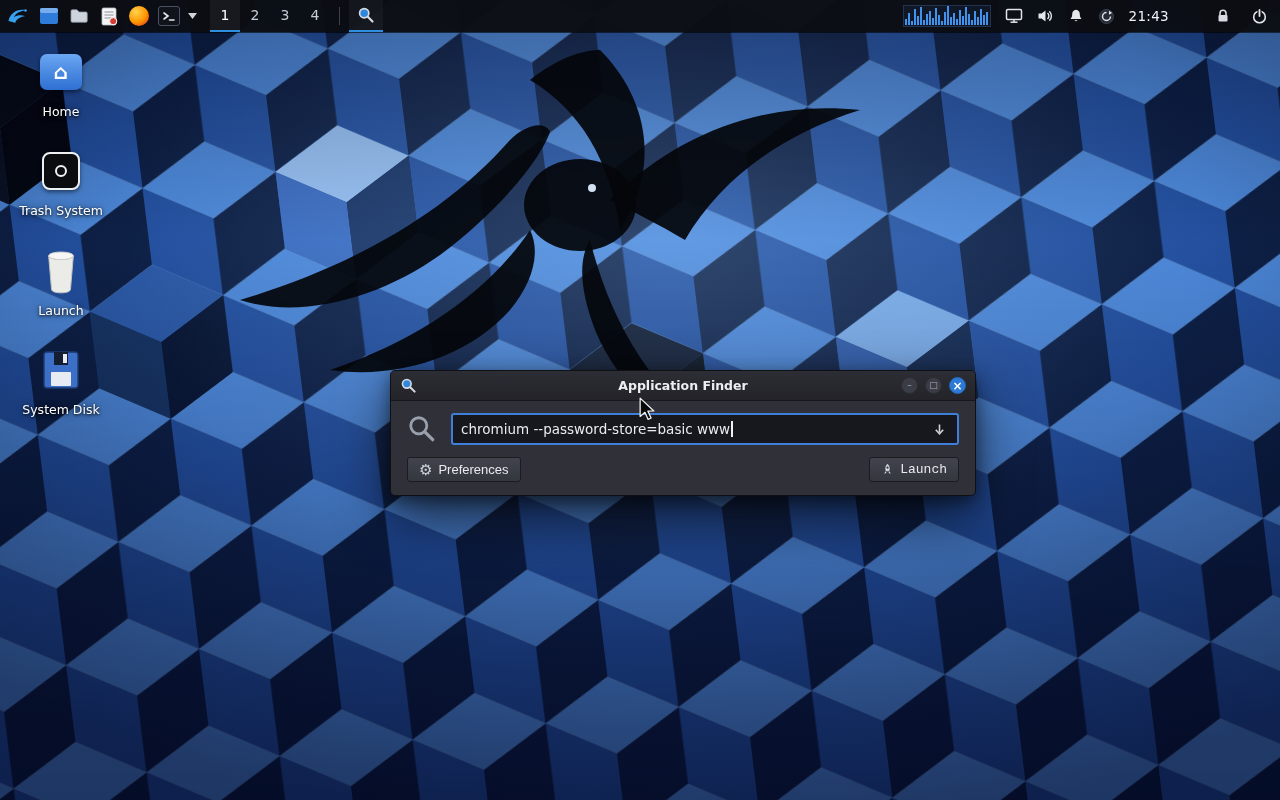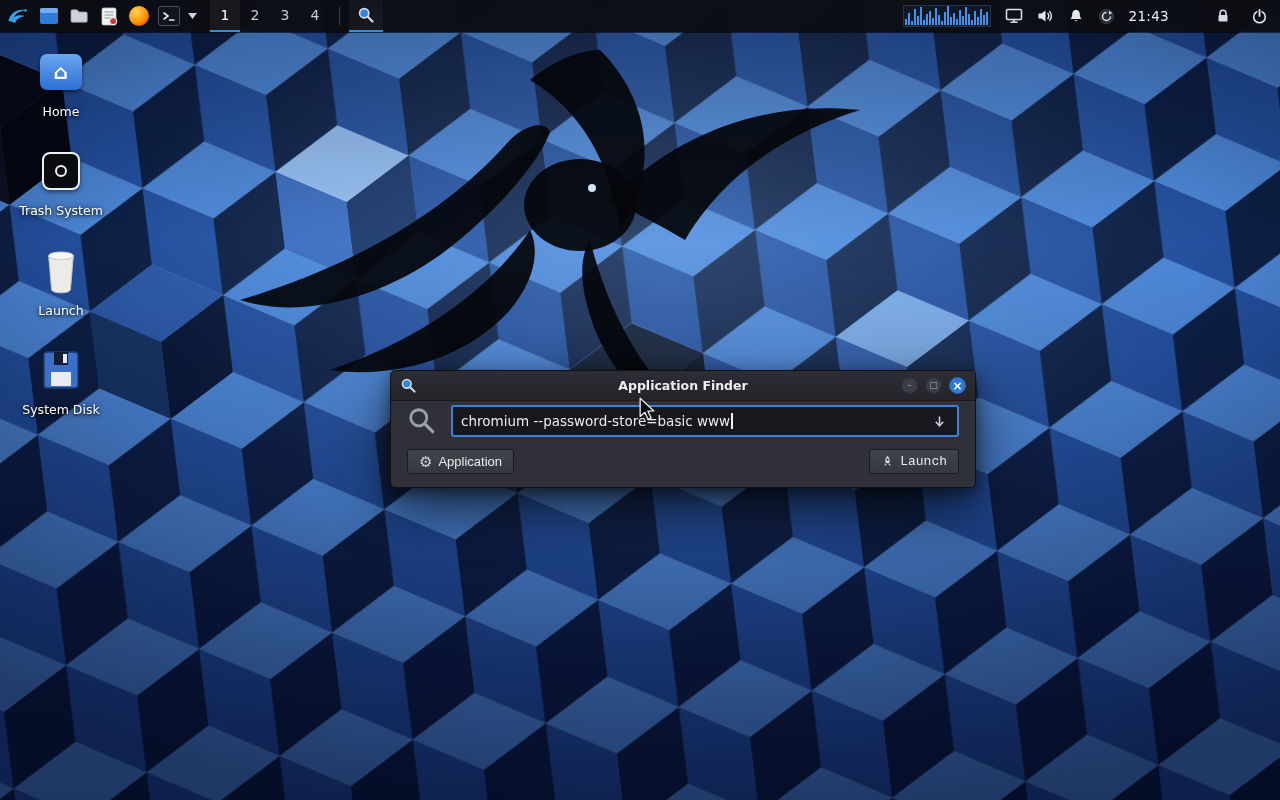--- a/index.html
+++ b/index.html
@@ -60,21 +60,21 @@
     background:#303039; border:1px solid #0f1014; border-radius:5px; overflow:hidden;
     box-shadow:0 22px 52px rgba(0,0,0,0.62), 0 5px 16px rgba(0,0,0,0.45);margin-left:38px; }
   .titlebar { height:30px; background:linear-gradient(#2d2d35,#232329);
     border-bottom:1px solid #17171c; display:flex; align-items:center; padding:0 9px; position:relative; }
   .win-title { position:absolute; left:0; right:0; text-align:center; font-size:12.5px;
     font-weight:bold; color:#eceef2; pointer-events:none; }
   .tb-buttons { margin-left:auto; display:flex; gap:7px; z-index:1; }
   .tb-btn { width:17px; height:17px; border-radius:50%; background:#3b3d46; border:1px solid #2b2d35;
     color:#a9adb6; font-size:9px; line-height:1; display:flex; align-items:center; justify-content:center; }
   .tb-btn.close { background:#2e7bd7; border-color:#2465b6; color:#fff; font-weight:bold; font-size:12px; }
-  .finder-body { padding:4px 16px 13px; }
+  .finder-body { padding:12px 16px 13px; }
   .search-row { display:flex; align-items:center; }
   .big-search { flex:none; margin-right:14px; }
   .search-entry { flex:1; height:32px; background:#17181e; border:2px solid #3d7fd9;
     border-radius:3px; display:flex; align-items:center; padding:0 8px; cursor:text; }
   .entry-text { color:#e9ebf0; font-size:13.5px; white-space:pre; }
   .caret { display:inline-block; width:1.5px; height:16px; background:#eef1f5; margin-left:1px;
     vertical-align:-3px; }
   .entry-arrow { margin-left:auto; width:20px; display:flex; justify-content:center; cursor:pointer; }
   .button-row { display:flex; margin-top:12px; }
   .btn { display:flex; align-items:center; gap:6px; background:linear-gradient(#42444d,#35373f);
@@ -357,21 +357,21 @@
           <svg width="13" height="13" viewBox="0 0 13 13">
             <line x1="6.5" y1="1.5" x2="6.5" y2="9.5" stroke="#cfd3d9" stroke-width="1.6"></line>
             <path d="M2.8,6.8 L6.5,10.8 L10.2,6.8" stroke="#cfd3d9" stroke-width="1.6" fill="none"></path>
           </svg>
         </span>
       </div>
     </div>
     <div class="button-row">
       <button class="btn">
         <span class="bicon">⚙</span>
-        <span>Application</span>
+        <span>Preferences</span>
       </button>
       <button class="btn launch-btn">
         <svg width="13" height="13" viewBox="0 0 13 13">
           <path d="M6.5,0.8 C8.6,2.5 9.3,5.4 8.2,8.2 L4.8,8.2 C3.7,5.4 4.4,2.5 6.5,0.8 Z" fill="#ced2d9"></path>
           <circle cx="6.5" cy="4.6" r="1.1" fill="#34363e"></circle>
           <path d="M4.6,8.2 L3.1,10.8 L5.5,9.9 Z" fill="#ced2d9"></path>
           <path d="M8.4,8.2 L9.9,10.8 L7.5,9.9 Z" fill="#ced2d9"></path>
         </svg>
         <span>Launch</span>
       </button>

